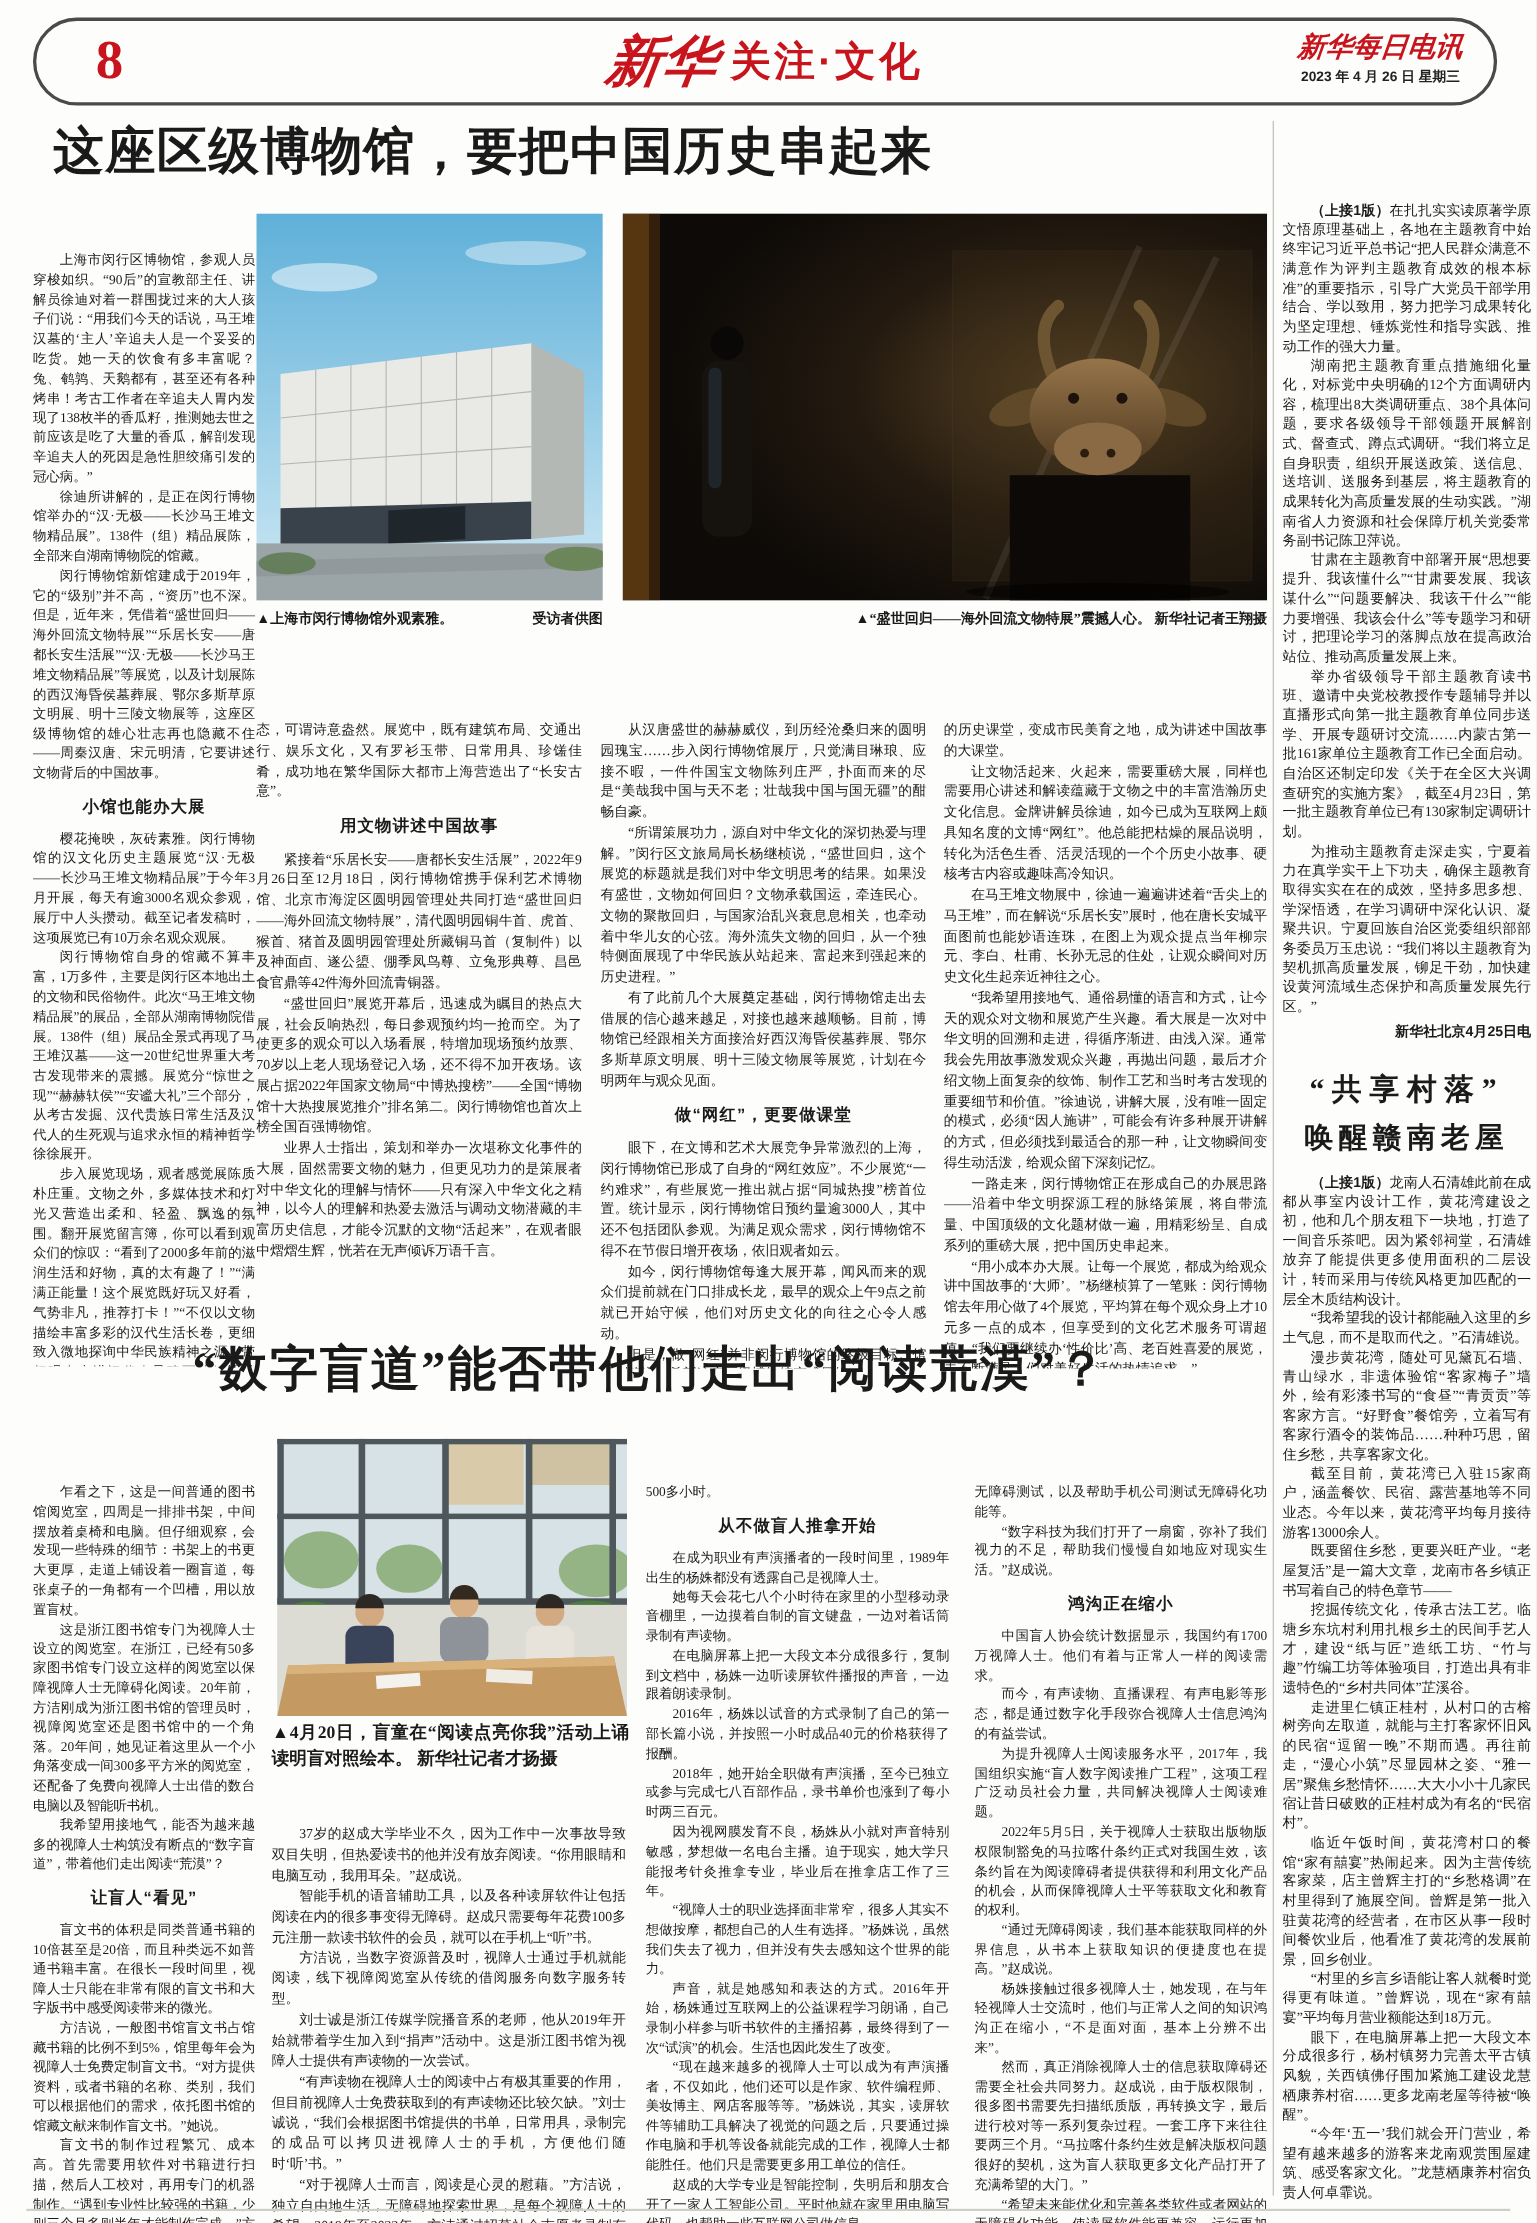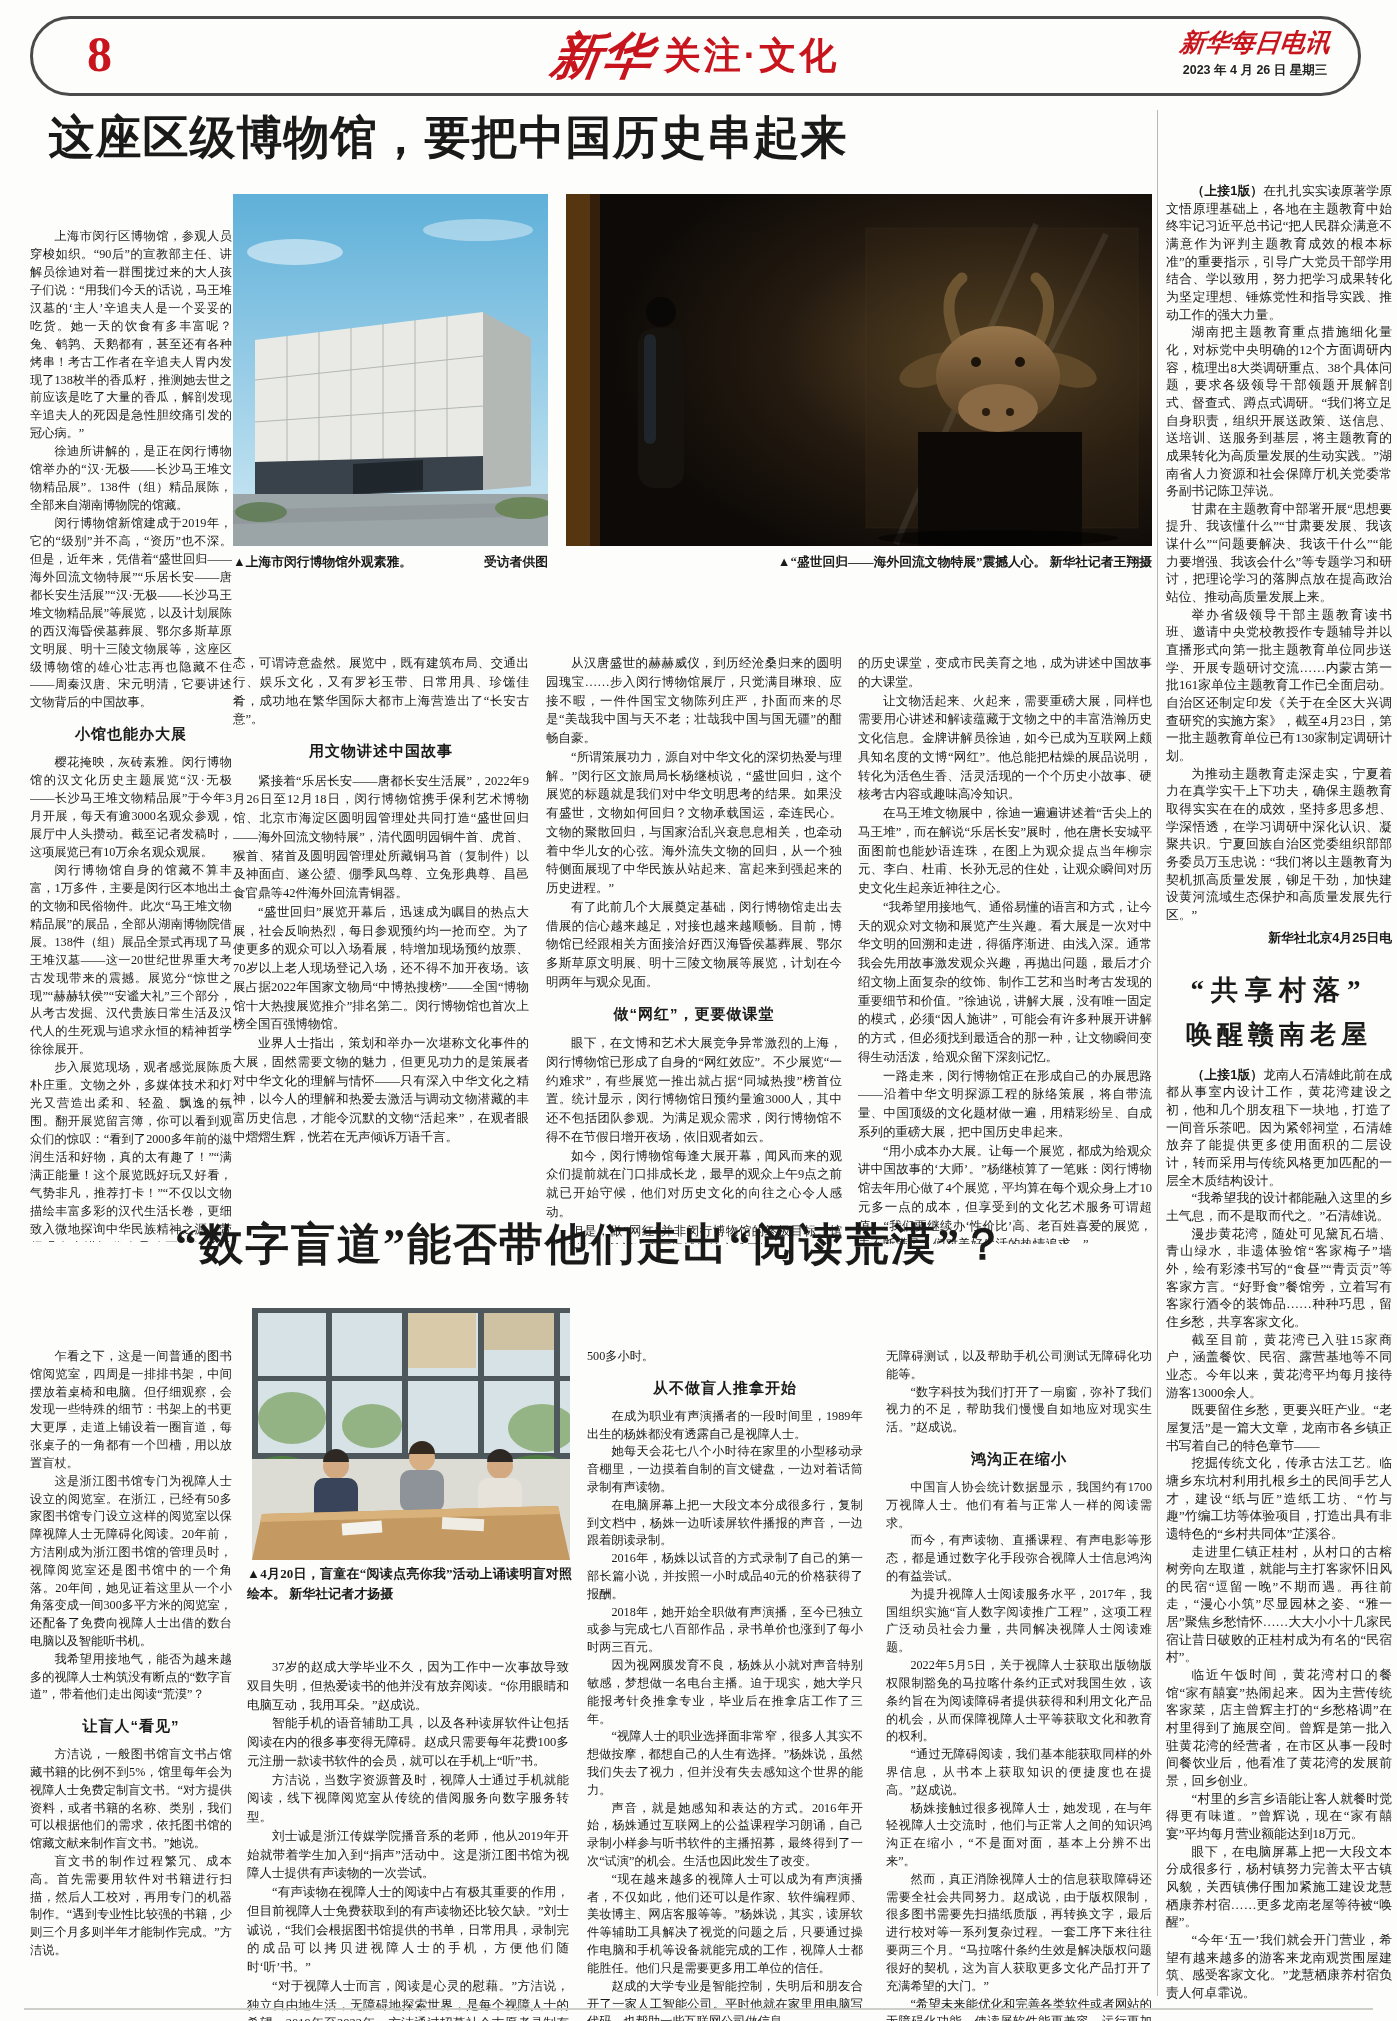--- a/index.html
+++ b/index.html
@@ -48,21 +48,21 @@
 
   
   .art2{position:absolute;left:30px;top:1206px;width:1122px;height:794px;}
   .art2 h1{position:absolute;left:0;top:14px;width:100%;margin:0;text-align:center;
            font-size:44px;font-weight:900;letter-spacing:2px;line-height:1.15;}
   .a2-a{left:0;top:102px;width:202px;height:692px;font-size:12.2px;line-height:1.46;}
   .a2-b{left:217px;top:412px;width:322px;height:382px;font-size:12.5px;line-height:1.5;}
   .a2-c{left:557px;top:102px;width:276px;height:692px;font-size:12.2px;line-height:1.46;}
   .a2-d{left:856px;top:102px;width:266px;height:692px;font-size:12.2px;line-height:1.46;}
   .photo3{position:absolute;left:222px;top:102px;width:318px;height:252px;}
-  .cap3{position:absolute;left:217px;top:358px;width:325px;font-size:13px;font-weight:bold;
+  .cap3{position:absolute;left:217px;top:358px;width:325px;font-size:16px;font-weight:bold;
         margin:0;line-height:1.5;text-align:justify;}
   .cap3 b{font-family:"Liberation Sans","DejaVu Sans",sans-serif;}
 
   
   .vrule{position:absolute;left:1157px;top:110px;width:1px;height:1886px;background:#b8b8b2;}
   .sidebar{position:absolute;left:1166px;top:112px;width:226px;height:1896px;overflow:hidden;
            box-sizing:border-box;padding-top:70px;font-size:12.8px;line-height:1.38;text-align:justify;}
   .village-head{margin:28px 0 16px;text-align:center;}
   .vh1{font-size:27px;font-weight:900;letter-spacing:7px;line-height:1.2;}
   .vh2{font-size:26px;font-weight:900;letter-spacing:5px;line-height:1.2;margin-top:12px;}
@@ -202,20 +202,21 @@
   </section>
 
   <section class="art2">
     <h1>“数字盲道”能否带他们走出“阅读荒漠”？</h1>
 
     <div class="col a2-a">
         <p class="para">乍看之下，这是一间普通的图书馆阅览室，四周是一排排书架，中间摆放着桌椅和电脑。但仔细观察，会发现一些特殊的细节：书架上的书更大更厚，走道上铺设着一圈盲道，每张桌子的一角都有一个凹槽，用以放置盲杖。</p>
         <p class="para">这是浙江图书馆专门为视障人士设立的阅览室。在浙江，已经有50多家图书馆专门设立这样的阅览室以保障视障人士无障碍化阅读。20年前，方洁刚成为浙江图书馆的管理员时，视障阅览室还是图书馆中的一个角落。20年间，她见证着这里从一个小角落变成一间300多平方米的阅览室，还配备了免费向视障人士出借的数台电脑以及智能听书机。</p>
         <p class="para">我希望用接地气，能否为越来越多的视障人士构筑没有断点的“数字盲道”，带着他们走出阅读“荒漠”？</p>
         <h3 class="subhead">让盲人“看见”</h3>
+        <p class="para">盲文书的体积是同类普通书籍的10倍甚至是20倍，而且种类远不如普通书籍丰富。在很长一段时间里，视障人士只能在非常有限的盲文书和大字版书中感受阅读带来的微光。</p>
         <p class="para">方洁说，一般图书馆盲文书占馆藏书籍的比例不到5%，馆里每年会为视障人士免费定制盲文书。“对方提供资料，或者书籍的名称、类别，我们可以根据他们的需求，依托图书馆的馆藏文献来制作盲文书。”她说。</p>
         <p class="para">盲文书的制作过程繁冗、成本高。首先需要用软件对书籍进行扫描，然后人工校对，再用专门的机器制作。“遇到专业性比较强的书籍，少则三个月多则半年才能制作完成。”方洁说。</p>
       </div>
 
     <svg class="photo3" viewBox="0 0 318 252" preserveAspectRatio="none">
       <rect width="318" height="252" fill="#e8edef"></rect>
       <rect width="318" height="150" fill="#d7e2e6"></rect>
       <g fill="#7da465" opacity="0.75">
         <ellipse cx="40" cy="110" rx="34" ry="26"></ellipse>
           <ellipse cx="120" cy="118" rx="30" ry="22"></ellipse>

